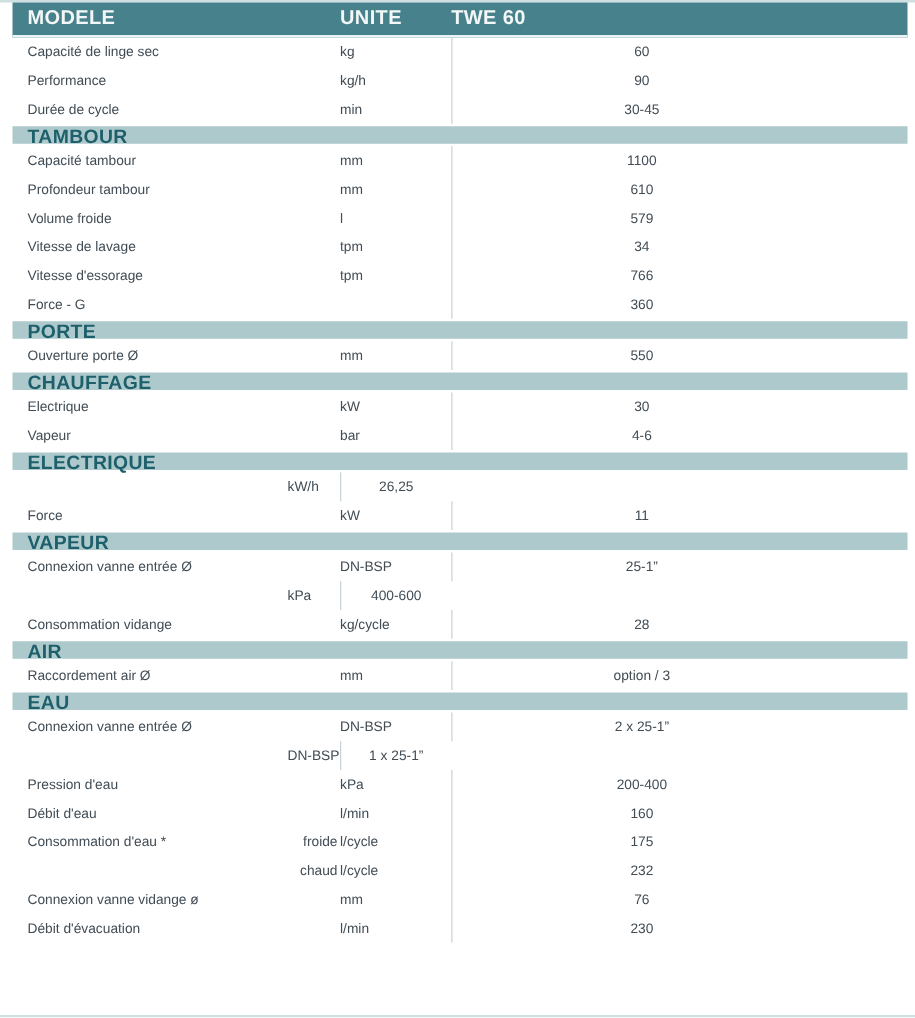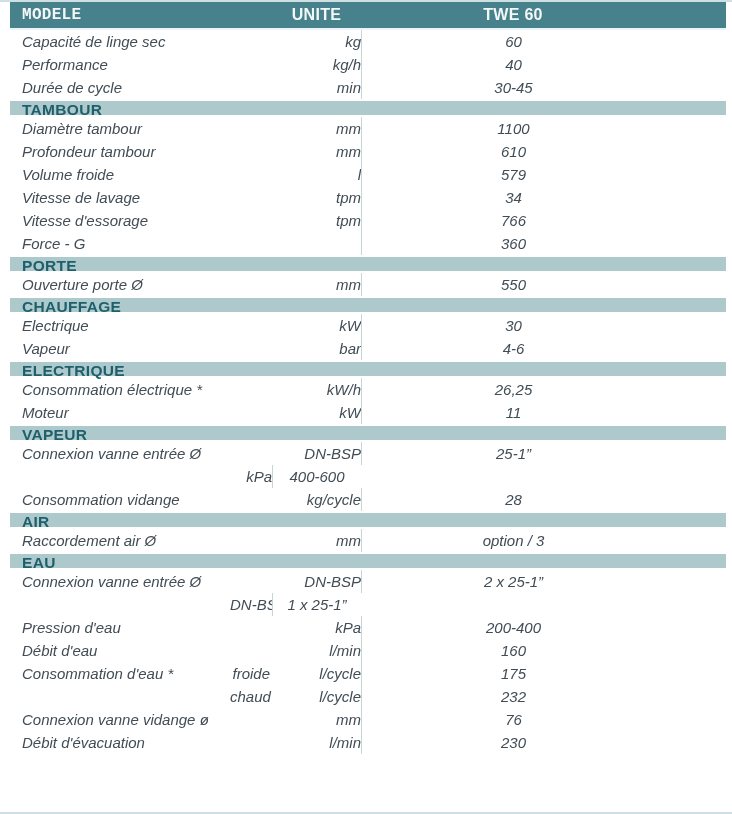--- a/index.html
+++ b/index.html
@@ -25,27 +25,27 @@
     border-bottom:2px solid var(--c-edge-line);
   }
   .spec-table{margin-left:10px;width:716px;}
   .grid{display:grid;grid-template-columns:220px 42px 89px 304px 61px;align-items:center;}
   .thead{
     height:26px;background:var(--c-header-bg);color:var(--c-header-text);
     font-weight:bold;font-size:16px;letter-spacing:0.3px;
     border-bottom:2px solid var(--c-header-underline);
     grid-template-columns:262px 89px 304px 61px;
   }
-  .thead .th-label{padding-left:12px;font-family:Liberation Mono, monospace;}
-  .thead .th-unit,.thead .th-value{text-align:center;}
-  .row{height:23px;font-size:15px;font-style:italic;}
+  .thead .th-label{padding-left:12px;}
+  .thead .th-unit,.thead .th-value{text-align:left;}
+  .row{height:23px;font-size:11px;}
   .cell{overflow:hidden;white-space:nowrap;}
   .c-label{padding-left:12px;}
   .c-sub{text-align:right;padding-right:2px;}
-  .c-unit{text-align:right;}
+  .c-unit{text-align:left;}
   .c-value{text-align:left;border-left:1px solid var(--c-divider);align-self:stretch;display:flex;align-items:center;justify-content:center;}
   .section-bar{
     height:14px;margin:2px 0;background:var(--c-section-bg);
     display:flex;align-items:flex-start;padding-left:12px;box-sizing:border-box;
   }
   .section-title{color:var(--c-section-text);font-weight:bold;font-size:15.5px;letter-spacing:0.3px;}
 </style>
 </head>
 <body>
 
@@ -66,41 +66,41 @@
     <div class="cell c-sub"></div>
     <div class="cell c-unit">kg</div>
     <div class="cell c-value">60</div>
     <div class="cell c-fill"></div>
   </div>
 
   <div class="grid row">
     <div class="cell c-label">Performance</div>
     <div class="cell c-sub"></div>
     <div class="cell c-unit">kg/h</div>
-    <div class="cell c-value">40</div>
+    <div class="cell c-value">90</div>
     <div class="cell c-fill"></div>
   </div>
 
   <div class="grid row">
     <div class="cell c-label">Durée de cycle</div>
     <div class="cell c-sub"></div>
     <div class="cell c-unit">min</div>
     <div class="cell c-value">30-45</div>
     <div class="cell c-fill"></div>
   </div>
 </div>
   </section>
 
   <section class="section">
     <div class="section-bar">
       <span class="section-title">TAMBOUR</span>
     </div>
     <div class="rows">
   <div class="grid row">
-    <div class="cell c-label">Diamètre tambour</div>
+    <div class="cell c-label">Capacité tambour</div>
     <div class="cell c-sub"></div>
     <div class="cell c-unit">mm</div>
     <div class="cell c-value">1100</div>
     <div class="cell c-fill"></div>
   </div>
 
   <div class="grid row">
     <div class="cell c-label">Profondeur tambour</div>
     <div class="cell c-sub"></div>
     <div class="cell c-unit">mm</div>
@@ -179,29 +179,28 @@
   </div>
 </div>
   </section>
 
   <section class="section">
     <div class="section-bar">
       <span class="section-title">ELECTRIQUE</span>
     </div>
     <div class="rows">
   <div class="grid row">
-    <div class="cell c-label">Consommation électrique *</div>
     <div class="cell c-sub"></div>
     <div class="cell c-unit">kW/h</div>
     <div class="cell c-value">26,25</div>
     <div class="cell c-fill"></div>
   </div>
 
   <div class="grid row">
-    <div class="cell c-label">Moteur</div>
+    <div class="cell c-label">Force</div>
     <div class="cell c-sub"></div>
     <div class="cell c-unit">kW</div>
     <div class="cell c-value">11</div>
     <div class="cell c-fill"></div>
   </div>
 </div>
   </section>
 
   <section class="section">
     <div class="section-bar">

